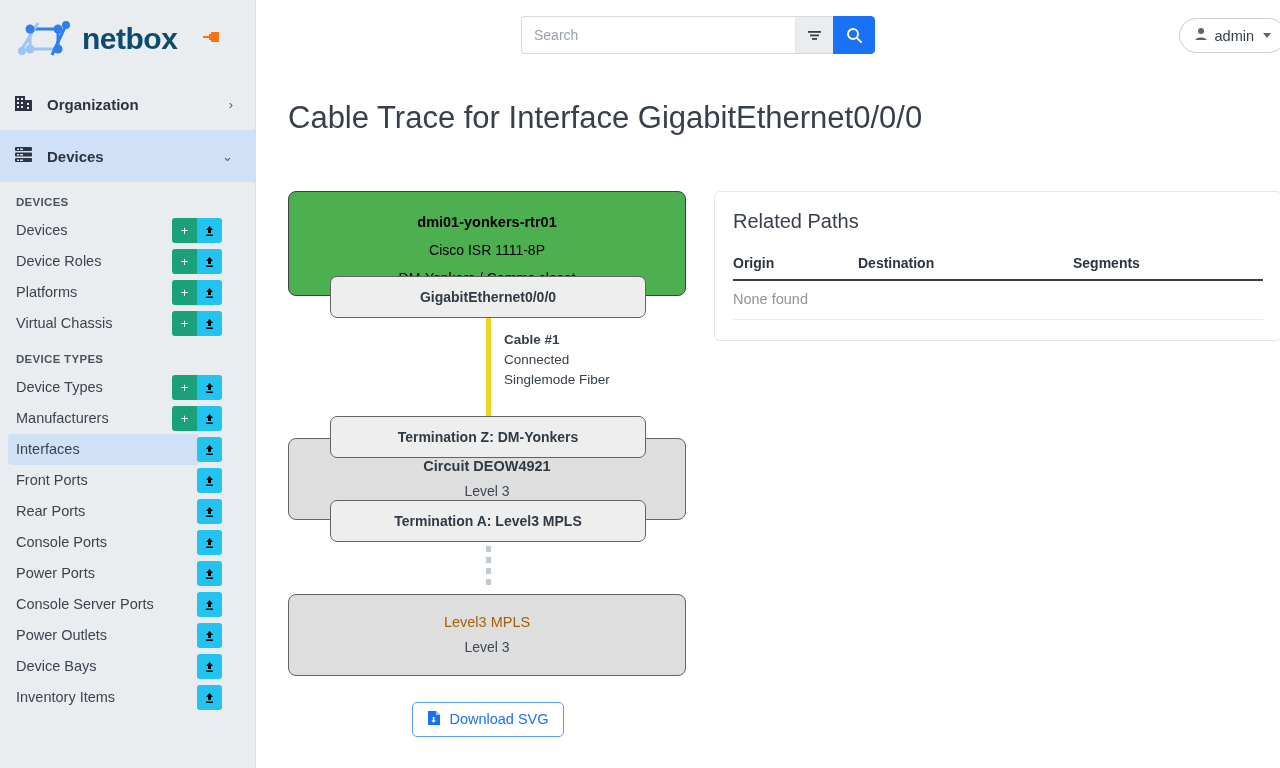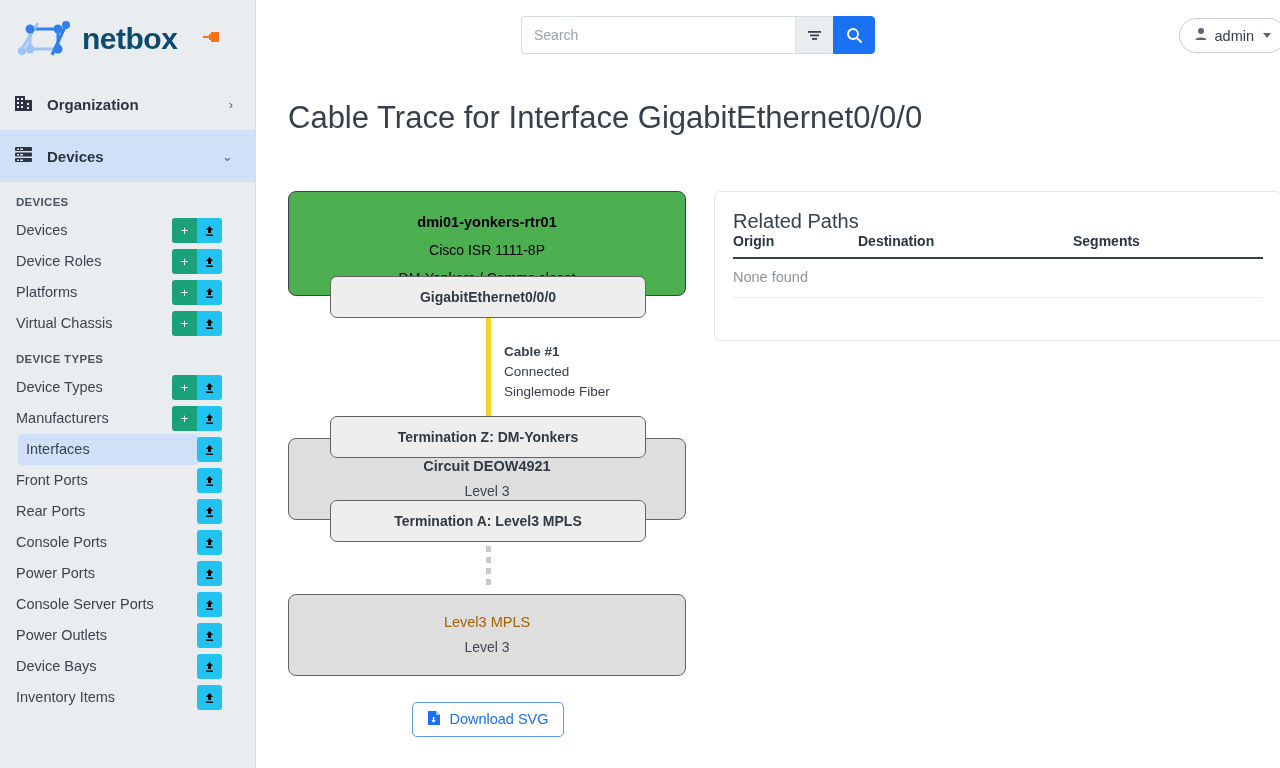--- a/index.html
+++ b/index.html
@@ -61,21 +61,21 @@
   .nav-item-link {
     flex: 1; font-size: 14.5px; color: #3b444e;
     line-height: 31px; height: 31px;
     padding-left: 0px;
     cursor: pointer;
   }
   .nav-item-hl {
     background: #cfe0f7; border-radius: 4px;
     margin-left: 8px; margin-right: 48px;
     padding-left: 8px;
-    position: absolute; left: 10px; right: 0; top: 0; height: 31px;
+    position: absolute; left: 0; right: 0; top: 0; height: 31px;
     display: flex; align-items: center;
   }
   .btn-group { display: flex; position: absolute; right: 25px; top: 3px; }
   .mini-btn {
     width: 25px; height: 25px;
     display: flex; align-items: center; justify-content: center;
     color: #ffffff; font-size: 13px; line-height: 1;
     cursor: pointer;
   }
   .mini-btn.add { background: #1aa179; border-radius: 3px 0 0 3px; }
@@ -169,21 +169,21 @@
     position: relative; height: 98px;
   }
   .cable-line {
     position: absolute; left: 198px; top: 0; width: 5px; height: 98px;
     background: #f0d625;
   }
   .cable-text {
     position: absolute; left: 216px; top: 12px;
     font-size: 13.5px; color: #37404a; line-height: 20px;
   }
-  .cable-text .t1 { font-weight: 700; margin-top: 12px; }
+  .cable-text .t1 { font-weight: 700; }
 
   .circuit-wrap { position: relative; }
   .circuit-box {
     width: 398px; height: 82px;
     background: #dedede; border: 1px solid #636363;
     border-radius: 8px;
     display: flex; flex-direction: column; align-items: center;
     justify-content: center; gap: 9px;
     position: relative; z-index: 1; text-align: center;
   }
@@ -220,21 +220,21 @@
   .trace-status {
     text-align: center; color: #2f7d32;
     font-size: 31px; font-weight: 400; margin-top: 30px;
   }
 
   
   .card {
     width: 568px; border: 1px solid #e3e7ea; border-radius: 6px;
     background: #fff; padding: 18px 18px 22px 18px; height: 150px;
   }
-  .card-title { font-size: 20px; color: #37404a; }
+  .card-title { font-size: 20px; color: #37404a; margin-bottom: 22px; }
   table.paths { width: 100%; border-collapse: collapse; }
   table.paths th {
     text-align: left; font-size: 14px; font-weight: 700; color: #2b3440;
     padding: 0 0 8px 0; border-bottom: 2px solid #37404a;
   }
   table.paths td {
     font-size: 14.5px; color: #8d959c;
     padding: 10px 0 12px 0; border-bottom: 1px solid #e9edf0;
   }
   .col-origin { width: 125px; }

